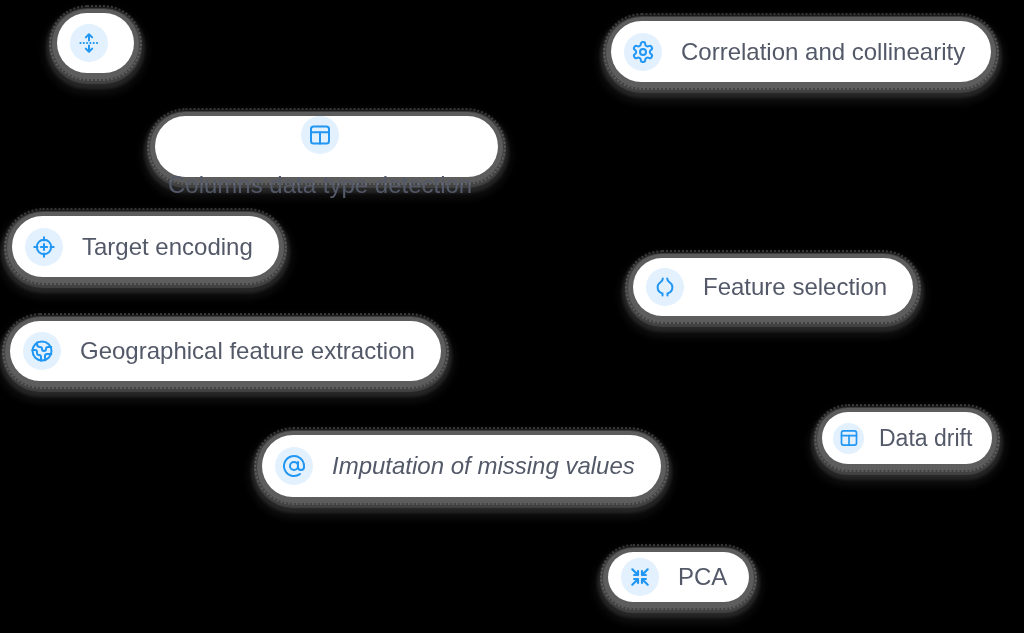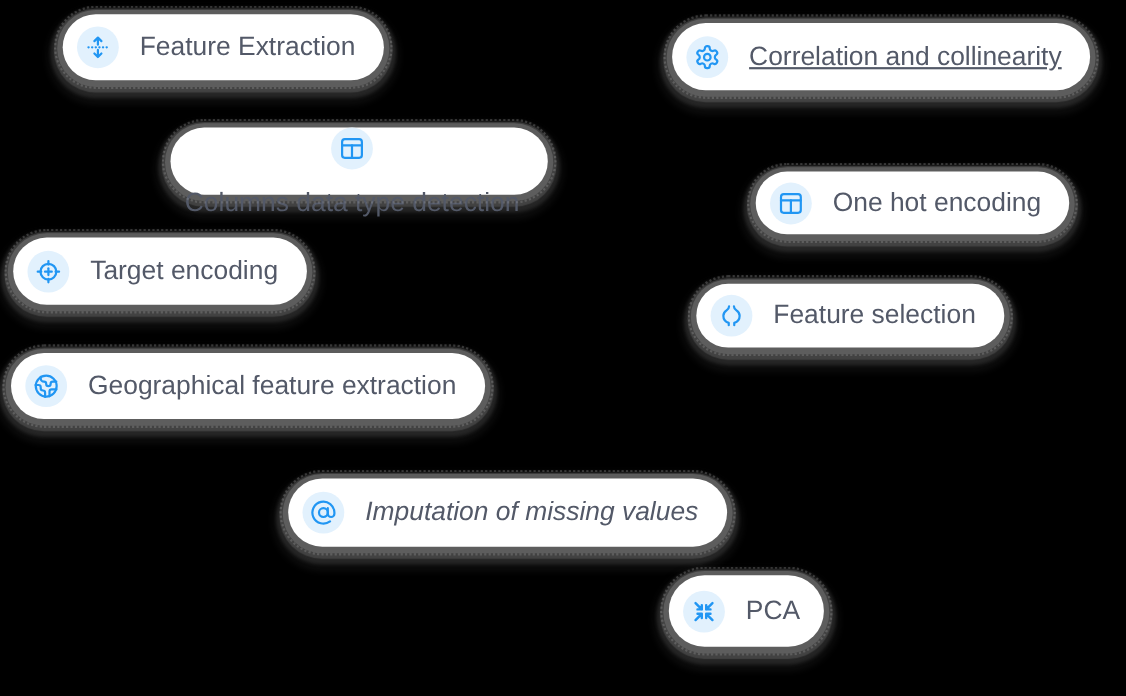--- a/index.html
+++ b/index.html
@@ -47,46 +47,45 @@
   }
   .icon-circle svg{
     width:24px;height:24px;
     stroke:#2196f3;fill:none;
     stroke-width:2;stroke-linecap:round;stroke-linejoin:round;
     display:block;
   }
   .label{line-height:1;}
   
   #p0{left:57px;top:13px;}
-  #p1{left:611px;top:21px;height:61px;text-decoration:underline;}
+  #p1{left:611px;top:21px;height:61px;}
   #p2{left:155px;top:116px;height:61px;flex-direction:column;}
   #p3{left:687px;top:156px;height:57px;}
   #p4{left:12px;top:216px;height:61px;}
   #p5{left:633px;top:258px;height:58px;}
   #p6{left:10px;top:321px;height:60px;}
   #p7{left:822px;top:412px;height:52px;font-size:23px;gap:15px;padding:0 20px 0 11px;border-radius:30px;}
   #p7 .icon-circle{width:31px;height:31px;}
   #p7 .icon-circle svg{width:20px;height:20px;}
   #p8{left:262px;top:435px;height:62px;font-style:italic;}
-  #p9{left:608px;top:523px;height:65px;padding-right:22px;}
+  #p9{left:608px;top:552px;height:50px;padding-right:22px;}
 </style>
 </head>
 <body>
 
 <div class="stage">
 
   <div class="pill" id="p0">
     <span class="icon-circle">
       <svg viewBox="0 0 24 24">
         <line x1="3.4" y1="12" x2="20.6" y2="12" stroke-dasharray="0.2 3.1"></line>
         <path d="M12 9.6 V3.4 M8.8 6.4 12 3.2 l3.2 3.2"></path>
         <path d="M12 14.4 v6.2 M8.8 17.6 12 20.8 l3.2 -3.2"></path>
       </svg>
     </span>
-    <span class="label">Feature Extraction</span>
   </div>
 
   <div class="pill" id="p1">
     <span class="icon-circle">
       <svg viewBox="0 0 24 24">
         <path d="M12.22 2h-.44a2 2 0 0 0-2 2v.18a2 2 0 0 1-1 1.73l-.43.25a2 2 0 0 1-2 0l-.15-.08a2 2 0 0 0-2.73.73l-.22.38a2 2 0 0 0 .73 2.73l.15.1a2 2 0 0 1 1 1.72v.51a2 2 0 0 1-1 1.74l-.15.09a2 2 0 0 0-.73 2.73l.22.38a2 2 0 0 0 2.73.73l.15-.08a2 2 0 0 1 2 0l.43.25a2 2 0 0 1 1 1.73V20a2 2 0 0 0 2 2h.44a2 2 0 0 0 2-2v-.18a2 2 0 0 1 1-1.73l.43-.25a2 2 0 0 1 2 0l.15.08a2 2 0 0 0 2.73-.73l.22-.39a2 2 0 0 0-.73-2.73l-.15-.08a2 2 0 0 1-1-1.74v-.5a2 2 0 0 1 1-1.74l.15-.09a2 2 0 0 0 .73-2.73l-.22-.38a2 2 0 0 0-2.73-.73l-.15.08a2 2 0 0 1-2 0l-.43-.25a2 2 0 0 1-1-1.73V4a2 2 0 0 0-2-2z"></path>
         <circle cx="12" cy="12" r="3"></circle>
       </svg>
     </span>
     <span class="label">Correlation and collinearity</span>
@@ -96,30 +95,20 @@
     <span class="icon-circle">
       <svg viewBox="0 0 24 24">
         <rect x="3" y="3.5" width="18" height="17" rx="2.5"></rect>
         <line x1="3" y1="9.2" x2="21" y2="9.2"></line>
         <line x1="12" y1="9.2" x2="12" y2="20.5"></line>
       </svg>
     </span>
     <span class="label">Columns data type detection</span>
   </div>
 
-  <div class="pill" id="p3">
-    <span class="icon-circle">
-      <svg viewBox="0 0 24 24">
-        <rect x="3" y="3.5" width="18" height="17" rx="2.5"></rect>
-        <line x1="3" y1="9.2" x2="21" y2="9.2"></line>
-        <line x1="12" y1="9.2" x2="12" y2="20.5"></line>
-      </svg>
-    </span>
-    <span class="label">One hot encoding</span>
-  </div>
 
   <div class="pill" id="p4">
     <span class="icon-circle">
       <svg viewBox="0 0 24 24">
         <circle cx="12" cy="12" r="7.2"></circle>
         <line x1="12" y1="8.9" x2="12" y2="15.1"></line>
         <line x1="8.9" y1="12" x2="15.1" y2="12"></line>
         <line x1="12" y1="2.3" x2="12" y2="5.5"></line>
         <line x1="12" y1="18.5" x2="12" y2="21.7"></line>
         <line x1="2.3" y1="12" x2="5.5" y2="12"></line>
@@ -144,20 +133,30 @@
       <svg viewBox="0 0 24 24">
         <circle cx="12" cy="12" r="9.5"></circle>
         <path d="M21.3 15H17a2 2 0 0 0-2 2v4.3"></path>
         <path d="M7 3.5V5a3 3 0 0 0 3 3 2 2 0 0 1 2 2c0 1.1.9 2 2 2a2 2 0 0 0 2-2c0-1.1.9-2 2-2h3.2"></path>
         <path d="M11 21.8V18a2 2 0 0 0-2-2 2 2 0 0 1-2-2v-1a2 2 0 0 0-2-2H2.3"></path>
       </svg>
     </span>
     <span class="label">Geographical feature extraction</span>
   </div>
 
+  <div class="pill" id="p7">
+    <span class="icon-circle">
+      <svg viewBox="0 0 24 24">
+        <rect x="3" y="3.5" width="18" height="17" rx="2.5"></rect>
+        <line x1="3" y1="9.2" x2="21" y2="9.2"></line>
+        <line x1="12" y1="9.2" x2="12" y2="20.5"></line>
+      </svg>
+    </span>
+    <span class="label">Data drift</span>
+  </div>
 
   <div class="pill" id="p8">
     <span class="icon-circle">
       <svg viewBox="0 0 24 24">
         <circle cx="12" cy="12" r="4"></circle>
         <path d="M16 8v5a3 3 0 0 0 6 0v-1a10 10 0 1 0-4 8"></path>
       </svg>
     </span>
     <span class="label">Imputation of missing values</span>
   </div>

